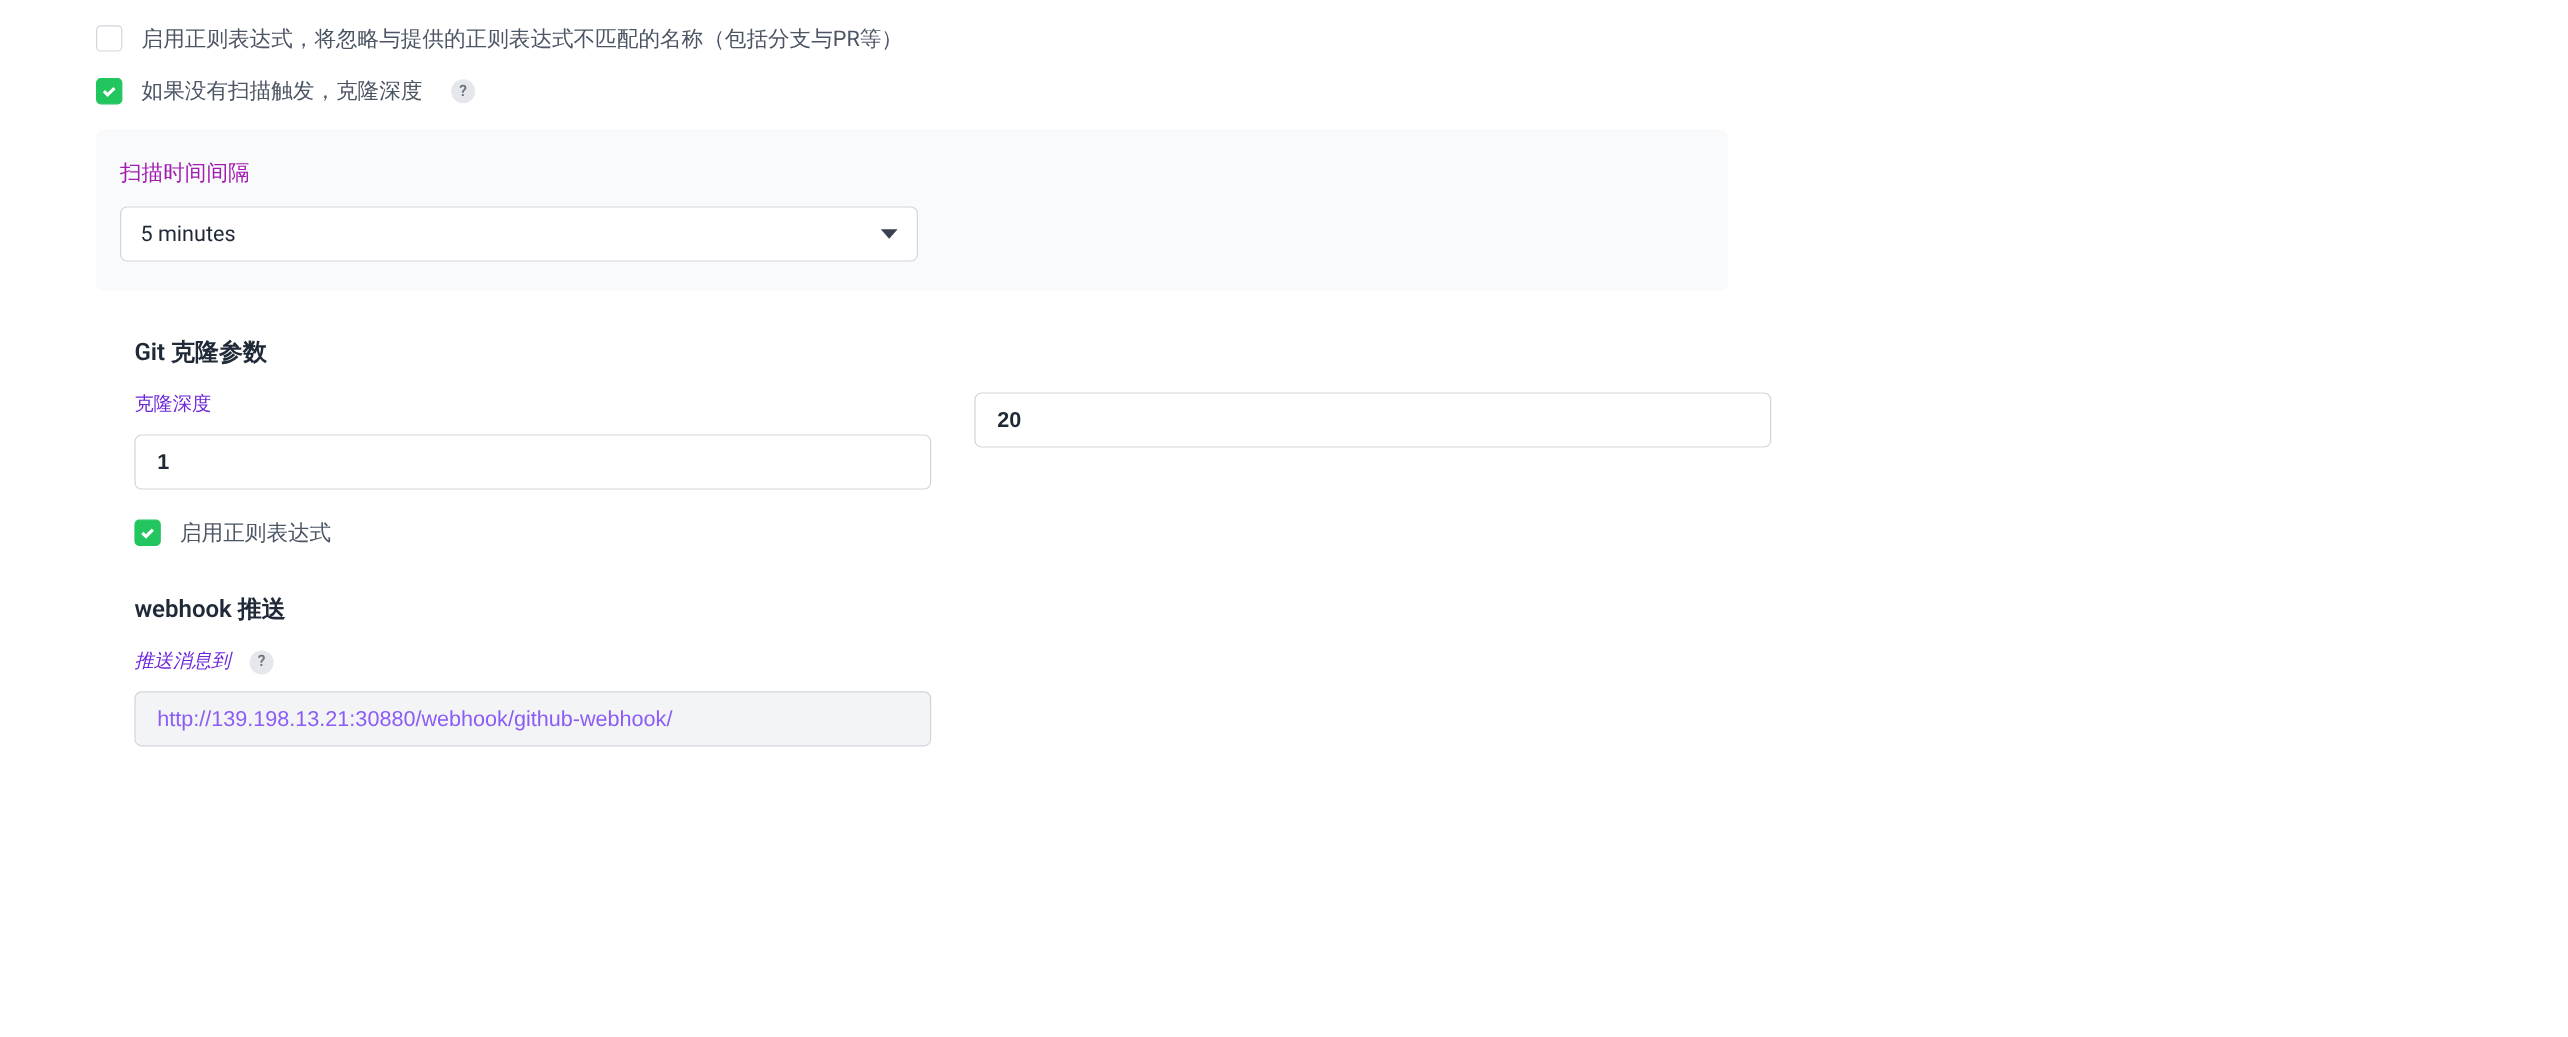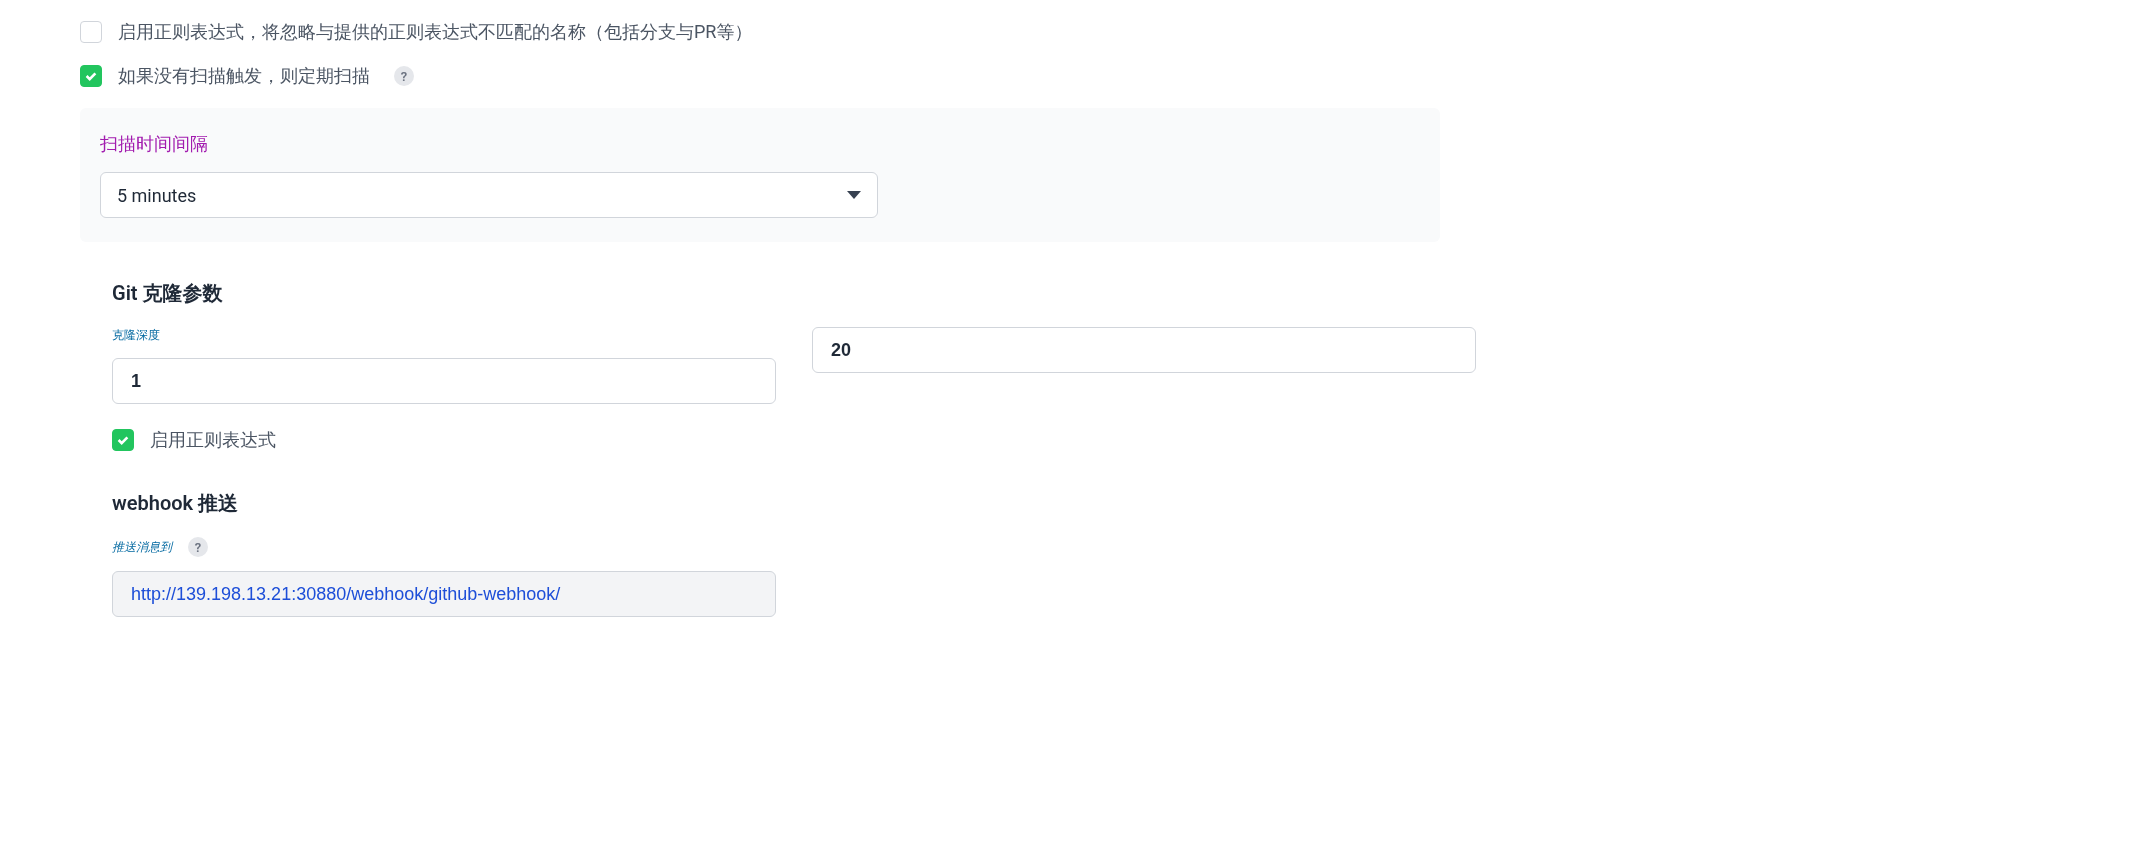--- a/index.html
+++ b/index.html
@@ -72,21 +72,21 @@
       margin-bottom: 32px;
       width: 1360px;
     }
     .subsection-label {
       font-size: 18px;
       color: #a21caf;
       margin-bottom: 16px;
     }
     .select-wrapper {
       position: relative;
-      width: 778px;
+      width: 665px;
     }
     .select-box {
       width: 100%;
       height: 46px;
       border: 1px solid #d1d5db;
       border-radius: 6px;
       background: #ffffff;
       padding: 0 16px;
       font-size: 18px;
       color: #1f2937;
@@ -105,38 +105,38 @@
     .form-row {
       display: flex;
       gap: 36px;
       margin-bottom: 24px;
     }
     .form-field {
       display: flex;
       flex-direction: column;
     }
     .form-field-label {
-      font-size: 12px;
-      color: #0369a1;
+      font-size: 16px;
+      color: #6d28d9;
       margin-bottom: 14px;
     }
     .text-input {
       height: 46px;
       border: 1px solid #d1d5db;
       border-radius: 6px;
       background: #ffffff;
       padding: 0 18px;
       font-size: 18px;
       font-weight: 600;
       color: #1f2937;
       width: 664px;
     }
     .text-input.readonly {
       background: #f3f4f6;
-      color: #1d4ed8;
+      color: #8b5cf6;
       font-weight: 400;
       cursor: default;
     }
     .section-spacer {
       margin-top: 38px;
       margin-left: 32px;
     }
     .label-with-help {
       display: flex;
       align-items: center;
@@ -157,21 +157,21 @@
     <div class="checkbox"></div>
     <span class="checkbox-label">启用正则表达式，将忽略与提供的正则表达式不匹配的名称（包括分支与PR等）</span>
   </div>
 
   <div class="checkbox-row">
     <div class="checkbox checked">
       <svg viewBox="0 0 16 16">
           <polyline points="3,8 6.5,11.5 13,5"></polyline>
         </svg>
     </div>
-    <span class="checkbox-label">如果没有扫描触发，则定期扫描</span>
+    <span class="checkbox-label">如果没有扫描触发，克隆深度</span>
     <span class="help-icon">?</span>
   </div>
 
   <div class="subsection">
     <div class="subsection-label">扫描时间间隔</div>
     <div class="select-wrapper">
       <div class="select-box">
         <span>5 minutes</span>
         <span class="caret"></span>
       </div>

